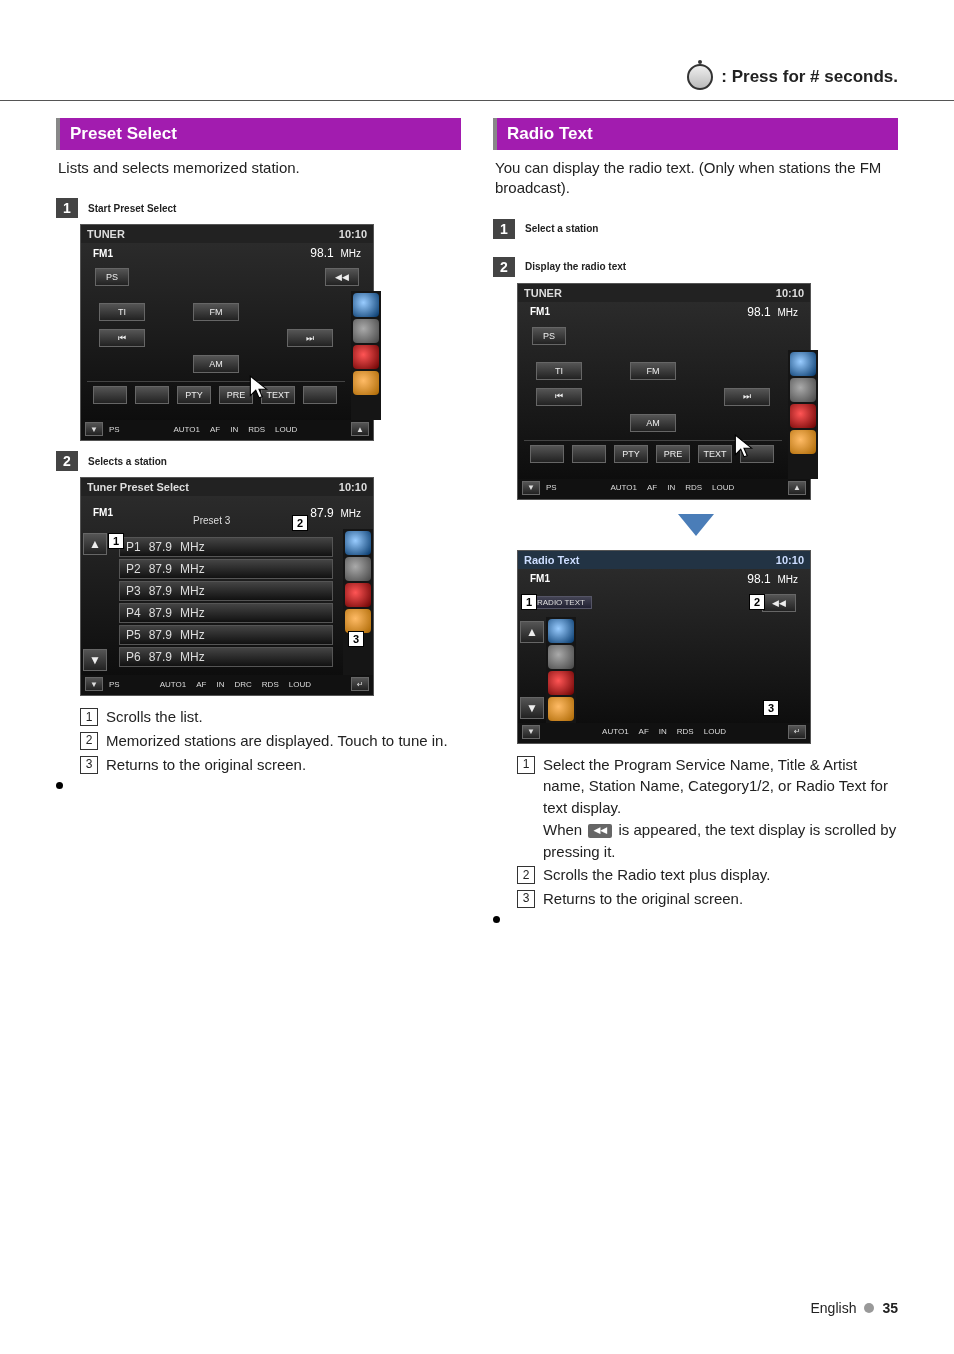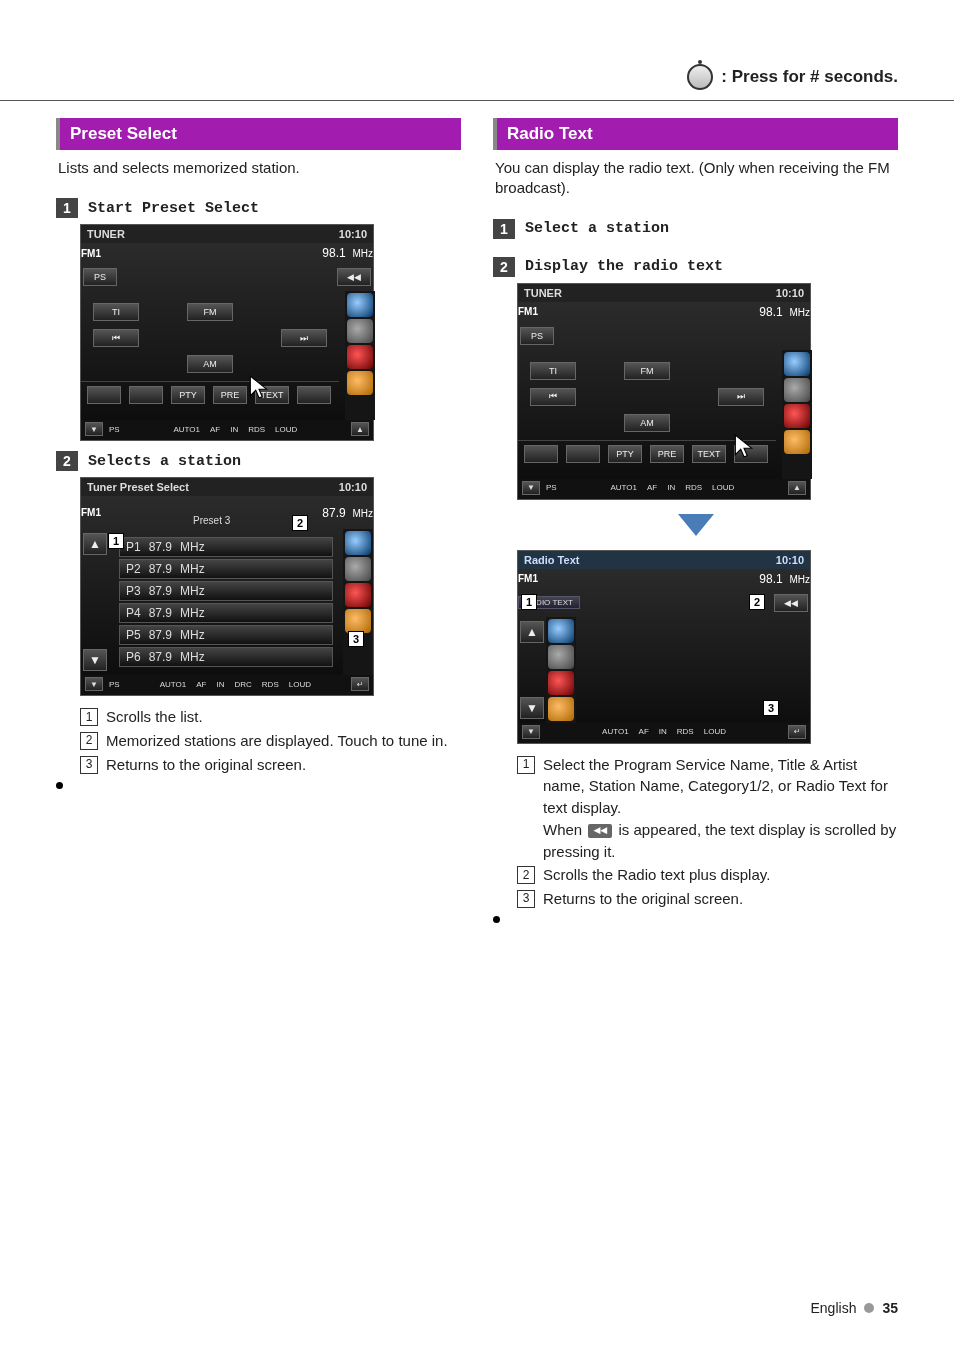--- a/index.html
+++ b/index.html
@@ -70,48 +70,48 @@
     display: flex;
     align-items: center;
     gap: 10px;
     margin: 8px 0 6px 0;
   }
   .step-num-wrap {
     position: relative;
     width: 22px; height: 20px;
   }
   .step-num-wrap .bg2 { position:absolute; left:0; top:0; width:22px; height:20px; background:#444; display:flex; align-items:center; justify-content:center; color:#fff; font-weight:bold; font-size:14px; }
-  .step-title { font-weight: bold; font-size: 15px; font-family: Liberation Mono, monospace; }
+  .step-title { font-weight: bold; font-size: 10px; }
   .screen-wrap { margin: 6px 0 10px 24px; position: relative; }
   .screen {
     width: 294px;
     background: linear-gradient(#2e2e2e,#0a0a0a);
     border: 1px solid #555;
     color: #ddd;
     font-size: 10px;
     font-family: Arial, sans-serif;
   }
   .screen .titlebar {
     display:flex; justify-content:space-between;
     padding: 3px 6px;
     font-weight: bold;
     font-size: 11px;
     background:#222;
   }
   .screen .row {
     display:flex; justify-content:space-between; align-items:center;
-    padding: 3px 0;
+    padding: 3px 12px;
   }
   .screen .band { font-weight:bold; color:#fff; }
   .screen .freq { color:#fff; font-size:12px; }
   .screen .unit { color:#fff; font-size:10px; margin-left:4px; }
   .screen .body {
     display:flex;
   }
-  .screen .main { flex:1; padding: 4px 6px 8px 0; position:relative; }
+  .screen .main { flex:1; padding: 4px 6px 8px 6px; position:relative; }
   .screen .sidebar {
     width: 30px;
     display:flex; flex-direction:column; gap:2px;
     padding: 2px;
     background:#151515;
   }
   .side-icon {
     width: 26px; height: 24px;
     background: radial-gradient(circle at 40% 40%, #888, #333);
     border-radius: 4px;
@@ -446,21 +446,21 @@
       <div class="note-line">
           <div class="note-box">3</div>
           <div>Returns to the original screen.</div>
         </div>
     </div>
     <div class="bullet-dot"></div>
   </div>
 
   <div class="col">
     <div class="section-header right">Radio Text</div>
-    <div class="intro">You can display the radio text. (Only when receiving the FM broadcast).</div>
+    <div class="intro">You can display the radio text. (Only when stations the FM broadcast).</div>
 
     <div class="step-line">
       <div class="step-num-wrap">
         <div class="bg2">1</div>
       </div>
       <div class="step-title">Select a station</div>
     </div>
 
     <div class="step-line" style="margin-top:18px;">
       <div class="step-num-wrap">

